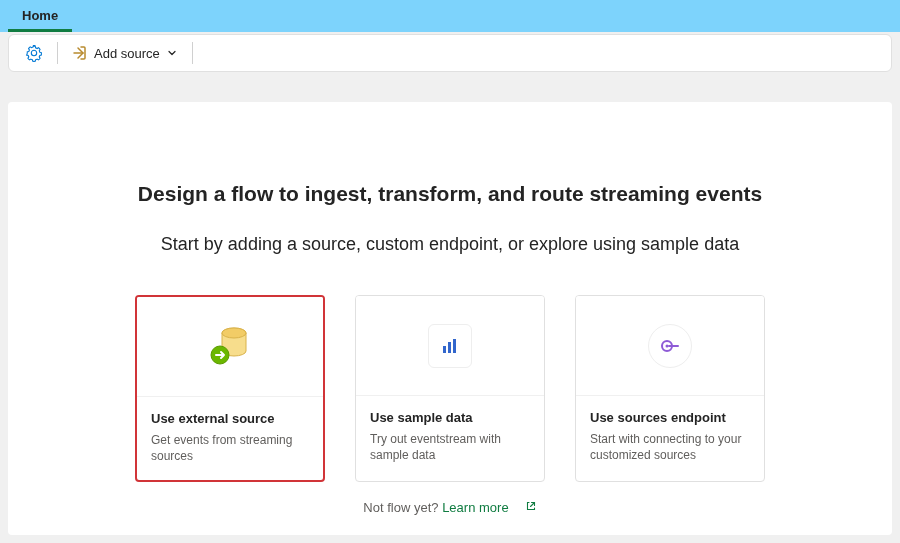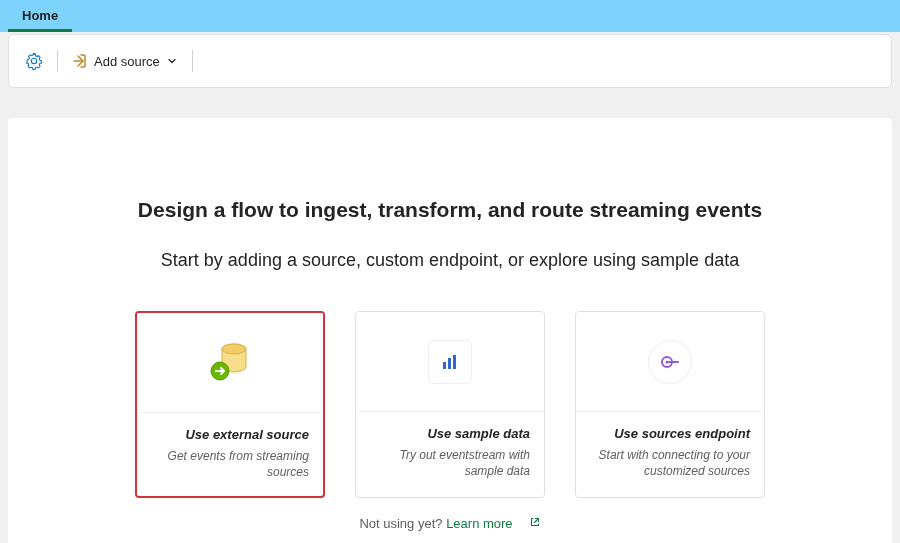--- a/index.html
+++ b/index.html
@@ -24,21 +24,21 @@
       cursor: pointer;
     }
     .toolbar-wrap {
       padding: 2px 8px 0 8px;
       background: #f0f0f0;
     }
     .toolbar {
       background: #fff;
       border: 1px solid #e0e0e0;
       border-radius: 6px;
-      height: 54px;
+      height: 38px;
       display: flex;
       align-items: center;
       padding: 0 8px;
     }
     .toolbar-btn {
       display: flex;
       align-items: center;
       height: 28px;
       padding: 0 8px;
       cursor: pointer;
@@ -77,24 +77,23 @@
       display: flex;
       justify-content: center;
       gap: 30px;
       margin-bottom: 18px;
     }
     .card {
       width: 190px;
       background: #fff;
       border: 1px solid #e0e0e0;
       border-radius: 4px;
-      text-align: right;
+      text-align: left;
       cursor: pointer;
       overflow: hidden;
-      font-style: italic;
     }
     .card.highlighted {
       border: 2px solid #d13438;
     }
     .card-icon-area {
       height: 100px;
       display: flex;
       align-items: center;
       justify-content: center;
       border-bottom: 1px solid #f0f0f0;
@@ -225,21 +224,21 @@
       </div>
       <div class="card-body">
         <div class="card-title">Use sources endpoint</div>
         <div class="card-desc">Start with connecting to your customized sources</div>
       </div>
     </div>
 
   </div>
 
   <div class="footer-line">
-    <span>Not using yet?</span>
+    <span>Not flow yet?</span>
     <span class="learn-link">
       <span>Learn more</span>
       <span>
         <svg width="12" height="12" viewBox="0 0 12 12">
           <path d="M4 2.5H2.5v7h7V8" stroke="#107c41" stroke-width="1.1" fill="none" stroke-linecap="round"></path>
           <path d="M6.5 2.5H9.5V5.5" stroke="#107c41" stroke-width="1.1" fill="none" stroke-linecap="round"></path>
           <path d="M9.5 2.5L5.5 6.5" stroke="#107c41" stroke-width="1.1" fill="none" stroke-linecap="round"></path>
         </svg>
       </span>
     </span>

